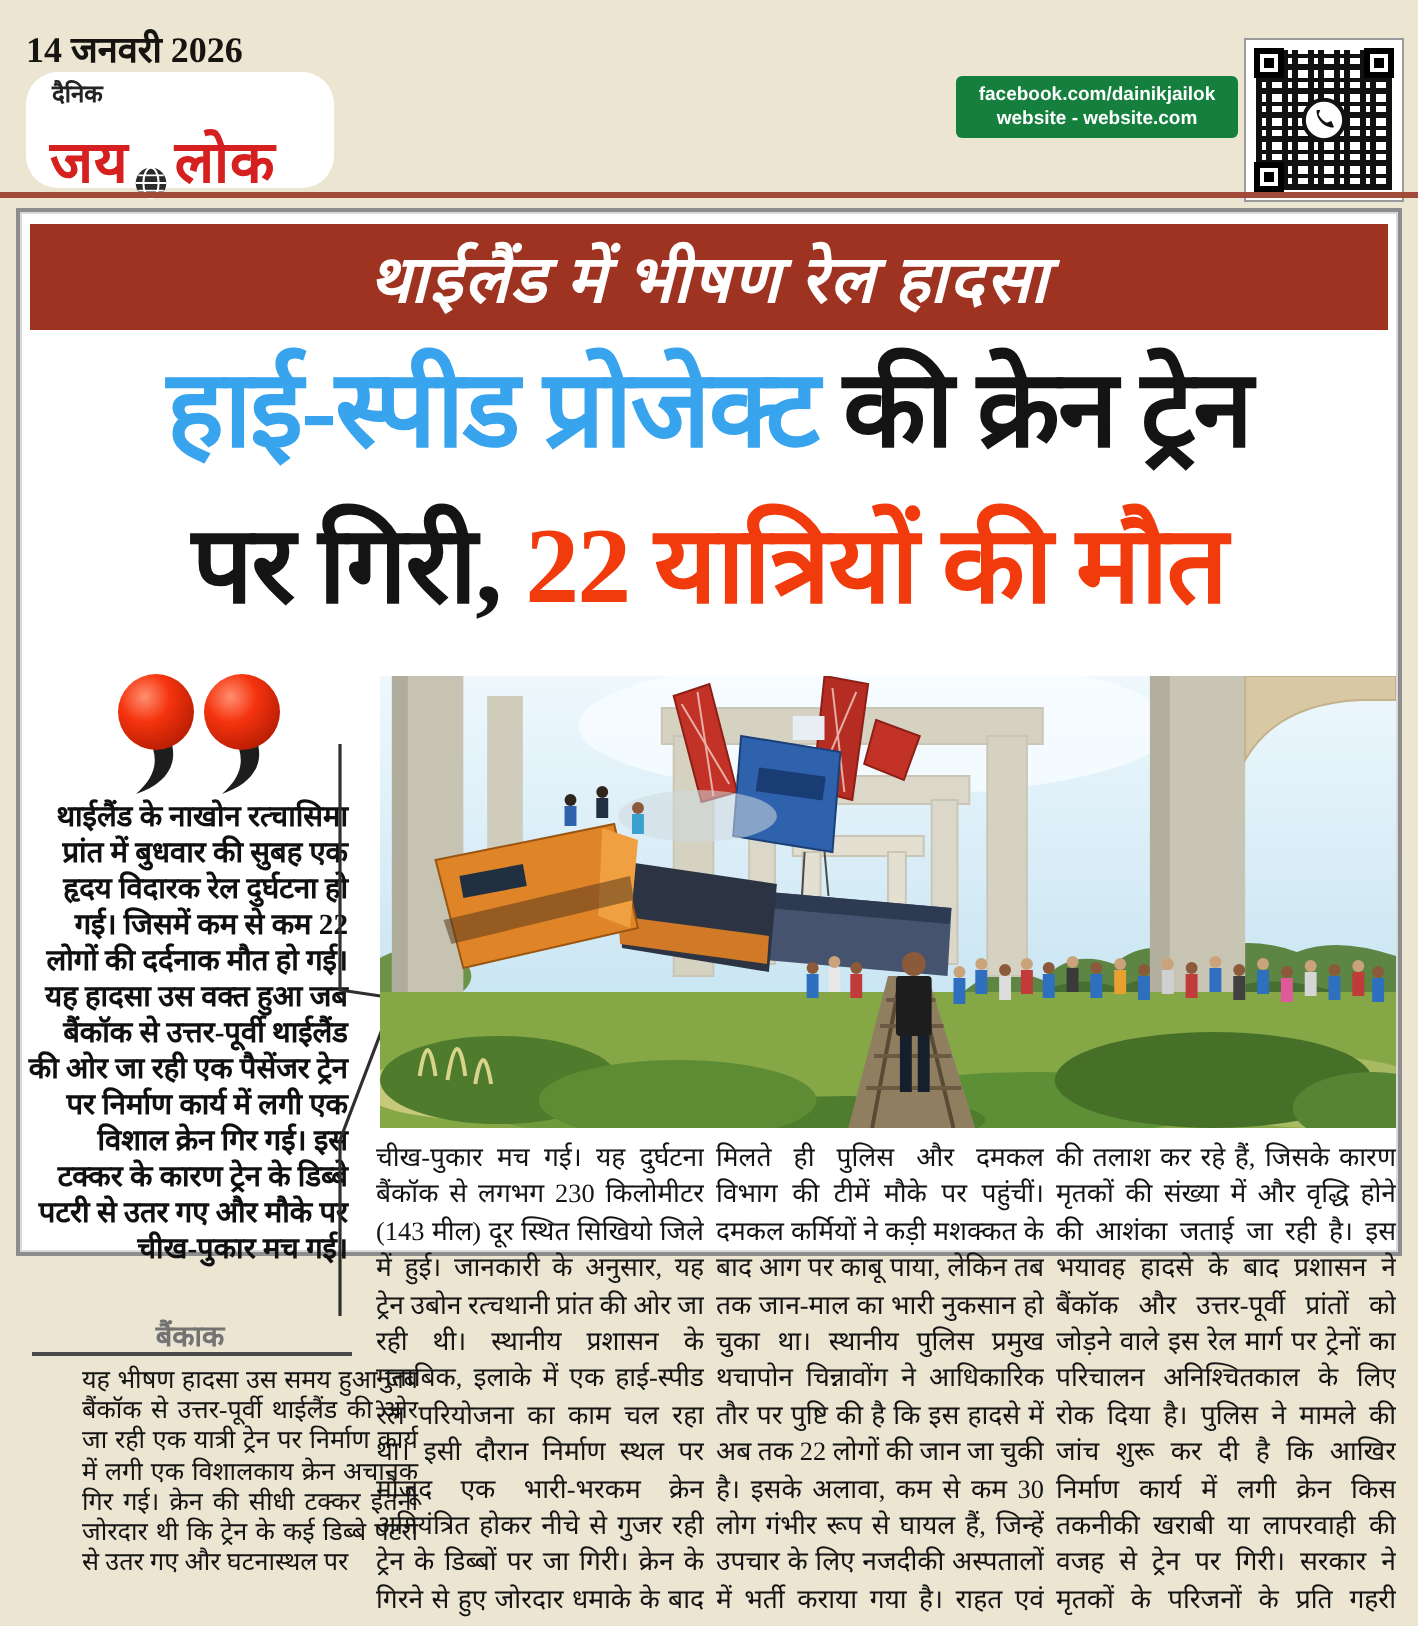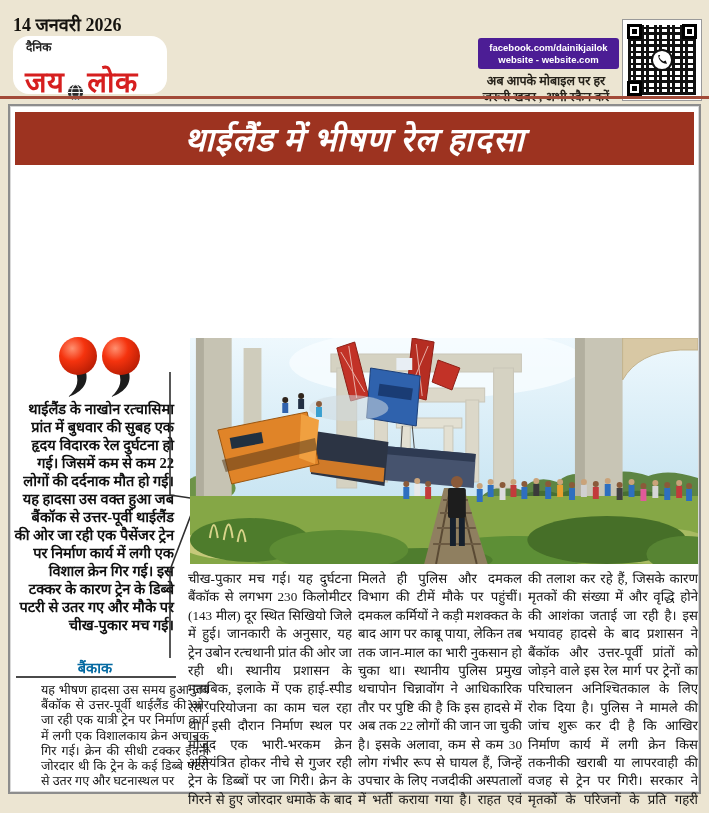--- a/index.html
+++ b/index.html
@@ -5,45 +5,45 @@
   html,body{margin:0;padding:0;}
   body{width:709px;height:813px;background:#ece5d2;font-family:"Liberation Serif",serif;}
   .page{position:relative;width:709px;height:813px;background:#ece5d2;overflow:hidden;padding-left:32px;}
 
   
   .date{position:absolute;left:13px;top:12px;font-size:18px;font-weight:bold;color:#161410;}
   .logo-box{position:absolute;left:13px;top:36px;width:154px;height:58px;background:#fff;border-radius:16px;}
   .tagline{font-size:12px;font-weight:bold;color:#242424;padding:5px 0 0 13px;line-height:12px;}
   .logo-row{display:flex;align-items:center;gap:3px;padding-left:12px;margin-top:14px;font-size:29px;font-weight:bold;color:#d61f1f;letter-spacing:.5px;line-height:30px;}
   .globe{width:17px;height:17px;display:inline-block;margin-top:4px;}
-  .social-box{position:absolute;left:478px;top:38px;width:141px;background:#4c1d95;border-radius:3px;padding:4px 0 3px 0;text-align:center;color:#fff;font-family:"Liberation Sans",sans-serif;font-size:9.5px;font-weight:bold;line-height:12px;}
+  .social-box{position:absolute;left:478px;top:38px;width:141px;background:#15803d;border-radius:3px;padding:4px 0 3px 0;text-align:center;color:#fff;font-family:"Liberation Sans",sans-serif;font-size:9.5px;font-weight:bold;line-height:12px;}
   .promo{position:absolute;left:470px;top:74px;width:152px;text-align:center;font-size:12.5px;font-weight:bold;color:#26221a;line-height:15.5px;}
   .qr{position:absolute;left:622px;top:19px;width:78px;height:80px;background:#fff;border:1px solid #9a9a9a;}
   .qr-noise{position:absolute;left:5px;top:5px;right:5px;bottom:5px;
     background-image:
       repeating-linear-gradient(90deg,#111 0 3px,transparent 3px 5px,#111 5px 8px,transparent 8px 13px),
       repeating-linear-gradient(0deg,#111 0 3px,#fff 3px 6px,#111 6px 8px,#fff 8px 12px);}
   .qr-f{position:absolute;width:15px;height:15px;border:3px solid #000;background:#fff;box-sizing:border-box;}
   .qr-f i{position:absolute;left:2px;top:2px;width:5px;height:5px;background:#000;display:block;}
   .qr-f.tl{left:4px;top:4px}.qr-f.tr{right:4px;top:4px}.qr-f.bl{left:4px;bottom:4px}
   .qr-wa{position:absolute;left:28px;top:29px;width:22px;height:22px;}
   .header-rule{position:absolute;left:0;top:96px;width:709px;height:3px;background:#a24a38;}
 
   
-  .article{position:absolute;left:8px;top:104px;width:693px;height:690px;background:#fff;border:2px solid #8d8d8d;box-sizing:border-box;box-shadow:inset 0 0 0 1px #d9d9d9;}
+  .article{position:absolute;left:8px;top:104px;width:693px;height:524px;background:#fff;border:2px solid #8d8d8d;box-sizing:border-box;box-shadow:inset 0 0 0 1px #d9d9d9;}
   .kicker{position:absolute;left:5px;right:5px;top:6px;height:53px;background:#9d3320;display:flex;align-items:center;justify-content:center;}
   .kicker span{color:#fff;font-size:33px;font-weight:bold;font-style:italic;letter-spacing:1px;}
   .headline{position:absolute;left:6px;right:6px;top:60px;text-align:center;font-weight:bold;font-size:54px;line-height:78px;letter-spacing:-1px;white-space:nowrap;}
   .hl-blue{color:#38a4ee;} .hl-dark{color:#141414;} .hl-red{color:#f23b0d;}
 
   
   .quote-icon{position:absolute;left:47px;top:229px;width:86px;height:64px;}
   .quote-text{position:absolute;left:4px;top:294px;width:160px;text-align:right;font-weight:bold;font-size:14.6px;line-height:18px;color:#101010;}
   .bubble{position:absolute;left:154px;top:262px;width:44px;height:294px;}
-  .dateline{position:absolute;left:4px;top:551px;width:162px;text-align:center;font-weight:bold;font-size:14.5px;color:#0369a1;}
+  .dateline{position:absolute;left:4px;top:551px;width:162px;text-align:center;font-weight:bold;font-size:14.5px;color:#737373;}
   .col-rule{position:absolute;left:6px;top:570px;width:160px;border-top:2px solid #4a4a4a;}
   .col1{position:absolute;left:3px;top:577px;width:168px;font-size:12.6px;line-height:15.2px;text-align:justify;color:#141414;margin-left:28px;}
 
   
   .photo{position:absolute;left:180px;top:232px;width:508px;height:226px;}
 
   
   .bodycol{position:absolute;top:464px;height:239px;font-size:13.2px;line-height:18.4px;text-align:justify;color:#141414;overflow:hidden;}
   .col2{left:178px;width:164px;} .col3{left:348px;width:164px;} .col4{left:518px;width:170px;}
 </style>
@@ -69,24 +69,20 @@
       </span>
       <span>लोक</span>
     </div>
   </div>
 
   <div class="social-box">
     <div>facebook.com/dainikjailok</div>
     <div>website - website.com</div>
   </div>
 
-  <div class="promo">
-    <div>अब आपके मोबाइल पर हर</div>
-    <div>जरूरी खबर , अभी स्कैन करें</div>
-  </div>
 
   <div class="qr">
     <div class="qr-noise"></div>
     <div class="qr-f tl">
         <i></i>
       </div>
     <div class="qr-f tr">
         <i></i>
       </div>
     <div class="qr-f bl">
@@ -99,20 +95,24 @@
   </div>
 
   <div class="header-rule"></div>
 
   <div class="article">
 
     <div class="kicker">
       <span>थाईलैंड में भीषण रेल हादसा</span>
     </div>
 
+    <div class="headline">
+      <div><span class="hl-blue">हाई-स्पीड प्रोजेक्ट</span><span class="hl-dark"> की क्रेन ट्रेन</span></div>
+      <div><span class="hl-dark">पर गिरी, </span><span class="hl-red">22 यात्रियों की मौत</span></div>
+    </div>
 
     <svg class="quote-icon" viewBox="0 0 86 64">
       <defs>
         <radialGradient id="qg" cx="35%" cy="30%" r="75%">
           <stop offset="0%" stop-color="#ff9070"></stop>
             <stop offset="45%" stop-color="#f5330e"></stop>
             <stop offset="100%" stop-color="#b81d04"></stop>
         </radialGradient>
       </defs>
       <path d="M28,34 C33,47 26,57 11,62 C21,53 23,45 17,33 Z" fill="#1d1d1d"></path>

